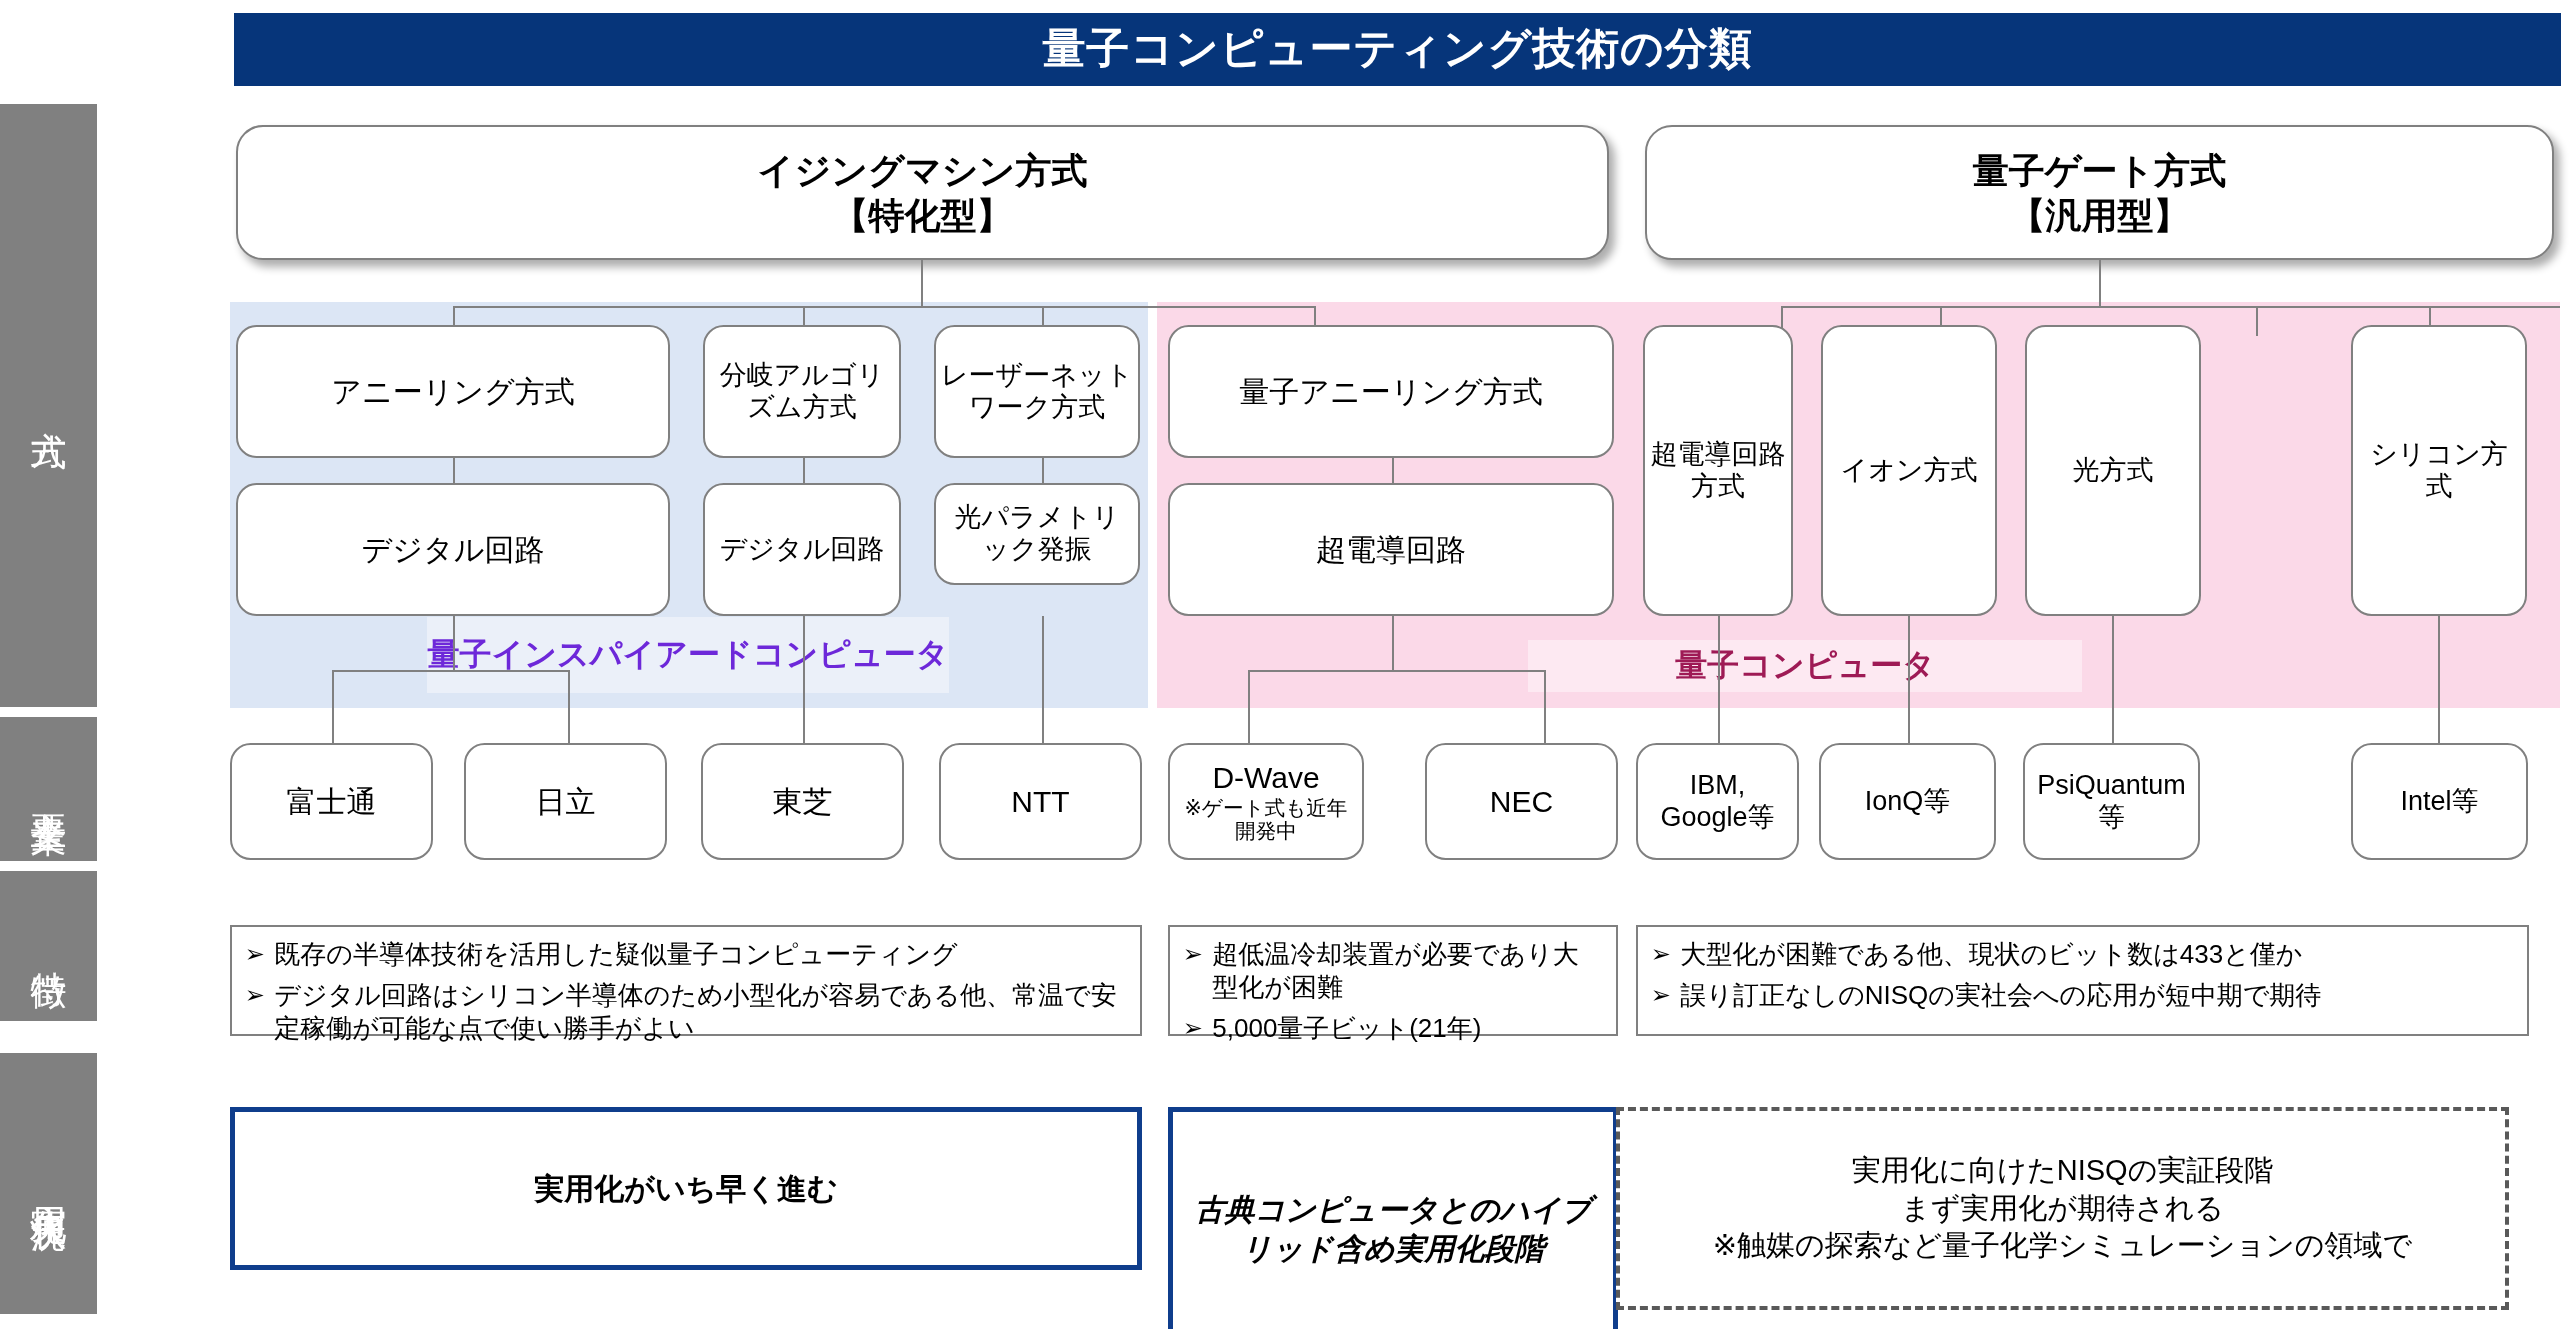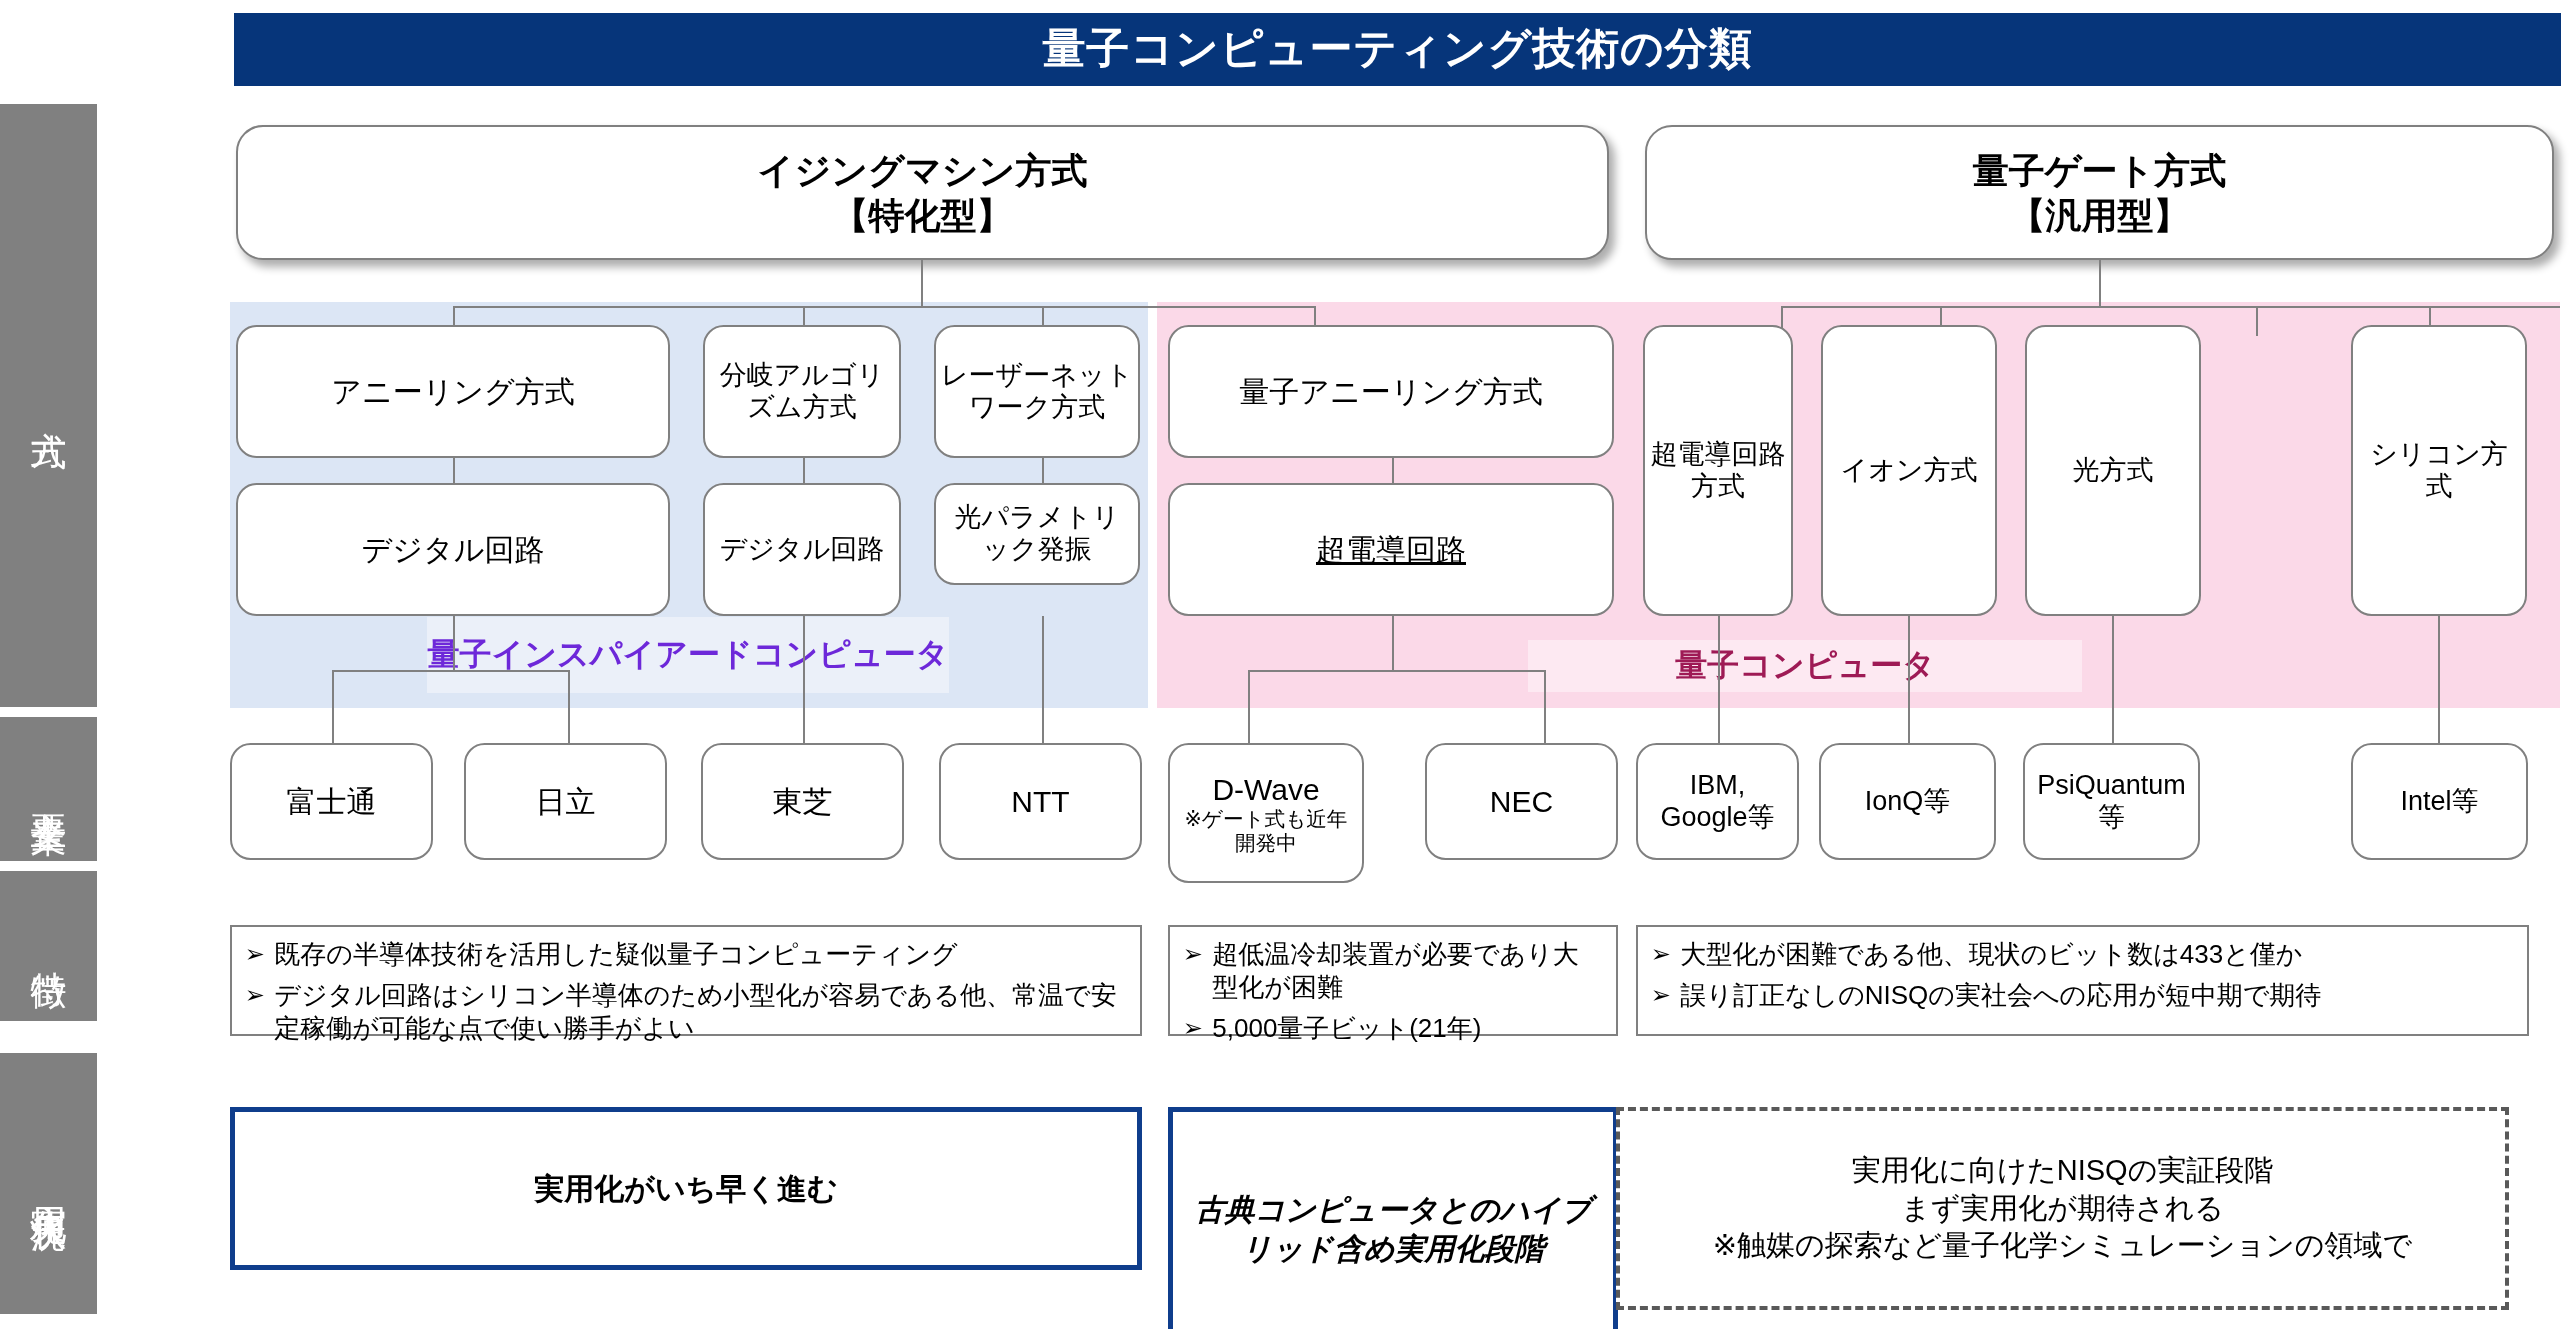--- a/index.html
+++ b/index.html
@@ -132,21 +132,21 @@
 
 <div class="abs node sm" style="left:703px;top:325px;width:198px;height:133px;">分岐アルゴリズム方式</div>
 <div class="abs node sm" style="left:703px;top:483px;width:198px;height:133px;">デジタル回路</div>
 <div class="abs ln lnv" style="left:803px;top:458px;width:1.6px;height:25px;"></div>
 
 <div class="abs node sm" style="left:934px;top:325px;width:206px;height:133px;">レーザーネットワーク方式</div>
 <div class="abs node sm" style="left:934px;top:483px;width:206px;height:102px;">光パラメトリック発振</div>
 <div class="abs ln lnv" style="left:1042px;top:458px;width:1.6px;height:25px;"></div>
 
 <div class="abs node" style="left:1168px;top:325px;width:446px;height:133px;">量子アニーリング方式</div>
-<div class="abs node" style="left:1168px;top:483px;width:446px;height:133px;text-decoration:underline;">超電導回路</div>
+<div class="abs node" style="left:1168px;top:483px;width:446px;height:133px;">超電導回路</div>
 <div class="abs ln lnv" style="left:1392px;top:458px;width:1.6px;height:25px;"></div>
 
 <div class="abs node sm" style="left:1643px;top:325px;width:150px;height:291px;">超電導回路方式</div>
 <div class="abs node sm" style="left:1821px;top:325px;width:176px;height:291px;">イオン方式</div>
 <div class="abs node sm" style="left:2025px;top:325px;width:176px;height:291px;">光方式</div>
 <div class="abs node sm" style="left:2351px;top:325px;width:176px;height:291px;">シリコン方式</div>
 
 <div class="abs fam-cap" id="cap-inspired">量子インスパイアードコンピュータ</div>
 <div class="abs fam-cap" id="cap-qc">量子コンピュータ</div>
 
@@ -164,21 +164,21 @@
 <div class="abs ln lnv" style="left:1718px;top:616px;width:1.6px;height:127px;"></div>
 <div class="abs ln lnv" style="left:1908px;top:616px;width:1.6px;height:127px;"></div>
 <div class="abs ln lnv" style="left:2112px;top:616px;width:1.6px;height:127px;"></div>
 <div class="abs ln lnv" style="left:2438px;top:616px;width:1.6px;height:127px;"></div>
 
 <div class="abs node" style="left:230px;top:743px;width:203px;height:117px;">富士通</div>
 <div class="abs node" style="left:464px;top:743px;width:203px;height:117px;">日立</div>
 <div class="abs node" style="left:701px;top:743px;width:203px;height:117px;">東芝</div>
 <div class="abs node" style="left:939px;top:743px;width:203px;height:117px;">NTT</div>
 
-<div class="abs node" style="left:1168px;top:743px;width:196px;height:140px;flex-direction:column;">
+<div class="abs node" style="left:1168px;top:743px;width:196px;height:117px;flex-direction:column;">
   <div style="font-size:30px;">D-Wave</div>
   <div style="font-size:20.6px;line-height:1.15;">※ゲート式も近年開発中</div>
 </div>
 <div class="abs node" style="left:1425px;top:743px;width:193px;height:117px;">NEC</div>
 
 <div class="abs node sm" style="left:1636px;top:743px;width:163px;height:117px;">IBM, Google等</div>
 <div class="abs node sm" style="left:1819px;top:743px;width:177px;height:117px;">IonQ等</div>
 <div class="abs node sm" style="left:2023px;top:743px;width:177px;height:117px;">PsiQuantum等</div>
 <div class="abs node sm" style="left:2351px;top:743px;width:177px;height:117px;text-align:right;">Intel等</div>
 

